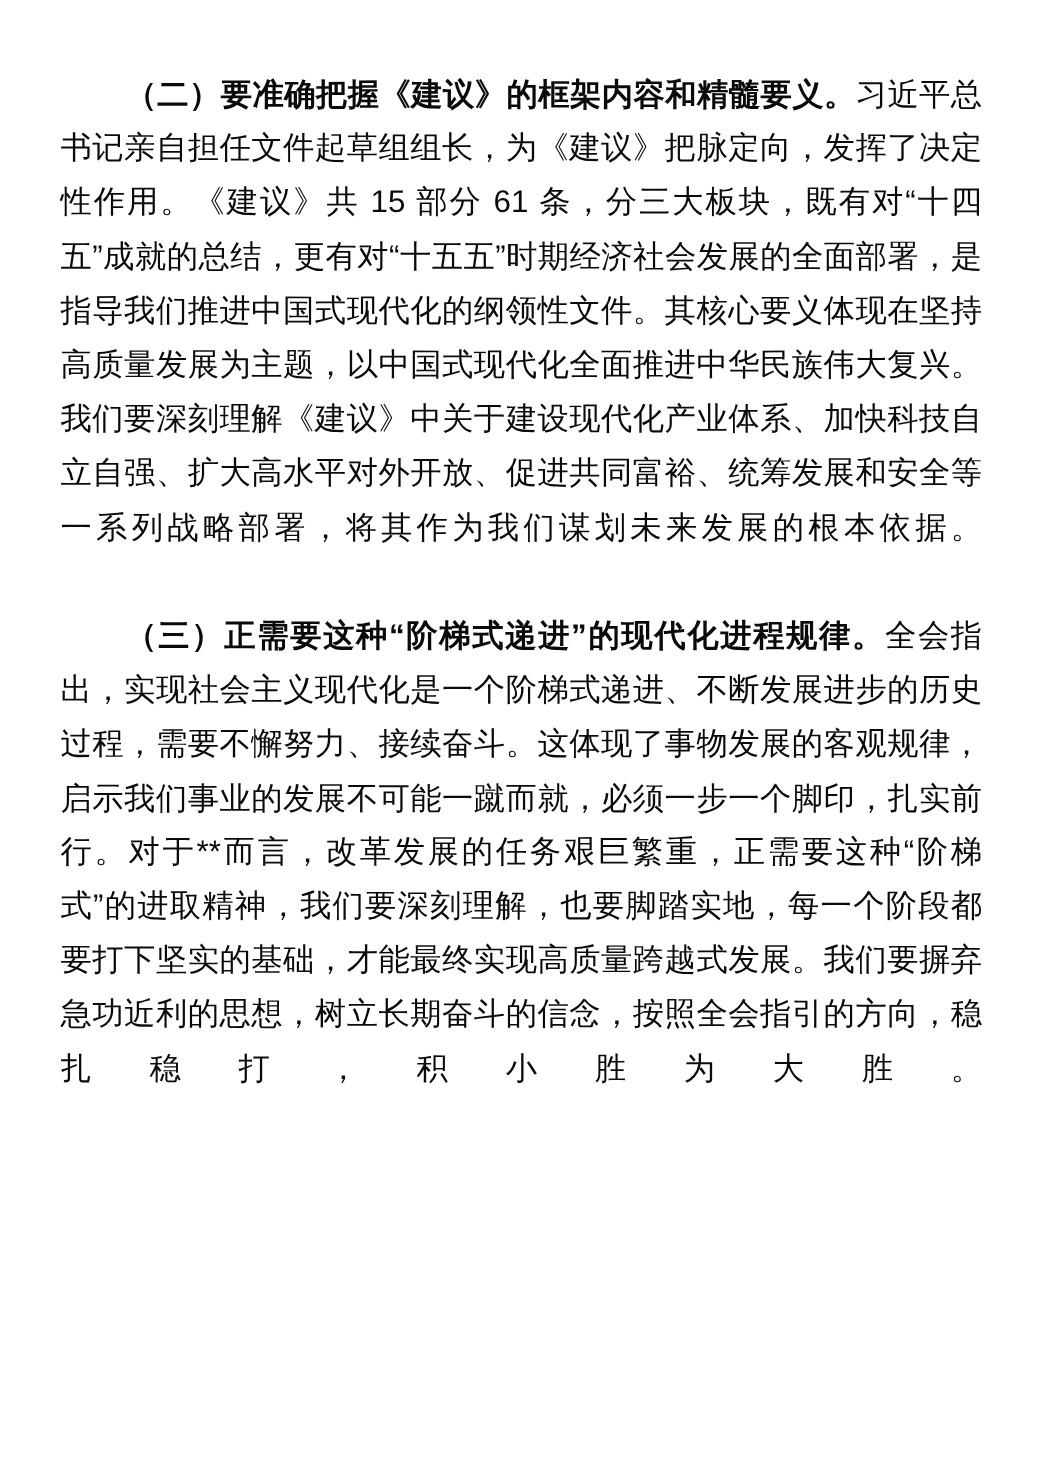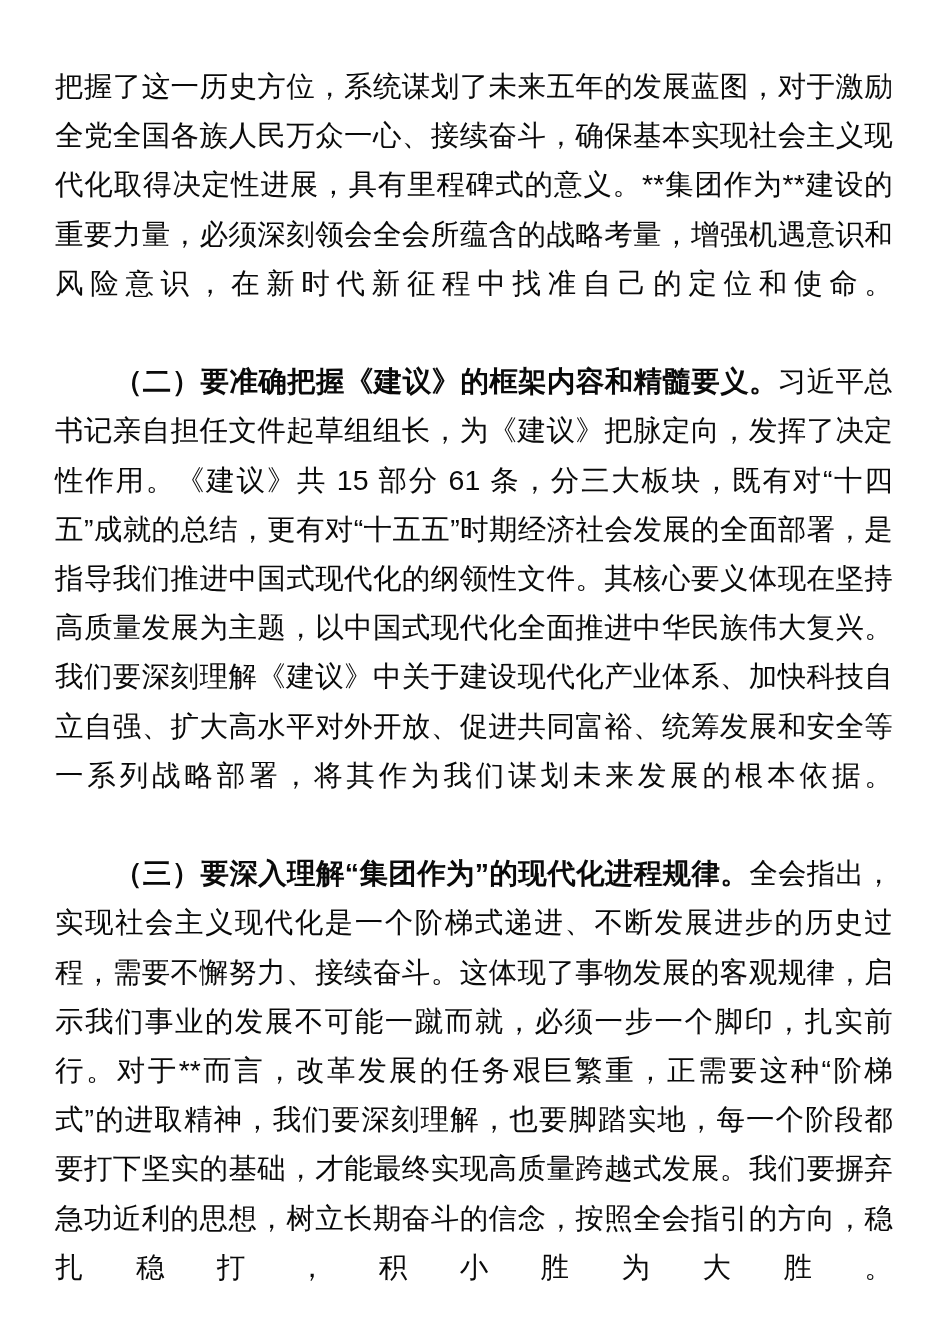--- a/index.html
+++ b/index.html
@@ -51,22 +51,21 @@
     display: inline-block;
     width: 100%;
   }
 </style>
 </head>
 <body>
 
 <div class="page">
   <div class="doc-body">
 
-    <p class="para"><span>把握了这一历史方位，系统谋划了未来五年的发展蓝图，对于激励全党全国各族人民万众一心、接续奋斗，确保基本实现社会主义现代化取得决定性进展，具有里程碑式的意义。**集团作为**建设的重要力量，必须深刻领会全会所蕴含的战略考量，增强机遇意识和风险意识，在新时代新征程中找准自己的定位和使命。</span></p>
 
     <p class="para indent"><span class="hd">（二）</span><span class="hd">要准确把握《建议》的框架内容和精髓要义。</span><span>习近平总书记亲自担任文件起草组组长，为《建议》把脉定向，发挥了决定性作用。《建议》共 15 部分 61 条，分三大板块，既有对“十四五”成就的总结，更有对“十五五”时期经济社会发展的全面部署，是指导我们推进中国式现代化的纲领性文件。其核心要义体现在坚持高质量发展为主题，以中国式现代化全面推进中华民族伟大复兴。我们要深刻理解《建议》中关于建设现代化产业体系、加快科技自立自强、扩大高水平对外开放、促进共同富裕、统筹发展和安全等一系列战略部署，将其作为我们谋划未来发展的根本依据。</span></p>
 
-    <p class="para indent"><span class="hd">（三）</span><span class="hd">要深入理解“集团作为”的现代化进程规律。</span><span>全会指出，实现社会主义现代化是一个阶梯式递进、不断发展进步的历史过程，需要不懈努力、接续奋斗。这体现了事物发展的客观规律，启示我们事业的发展不可能一蹴而就，必须一步一个脚印，扎实前行。对于**而言，改革发展的任务艰巨繁重，正需要这种“阶梯式”的进取精神，我们要深刻理解，也要脚踏实地，每一个阶段都要打下坚实的基础，才能最终实现高质量跨越式发展。我们要摒弃急功近利的思想，树立长期奋斗的信念，按照全会指引的方向，稳扎稳打，积小胜为大胜。</span></p>
+    <p class="para indent"><span class="hd">（三）</span><span class="hd">正需要这种“阶梯式递进”的现代化进程规律。</span><span>全会指出，实现社会主义现代化是一个阶梯式递进、不断发展进步的历史过程，需要不懈努力、接续奋斗。这体现了事物发展的客观规律，启示我们事业的发展不可能一蹴而就，必须一步一个脚印，扎实前行。对于**而言，改革发展的任务艰巨繁重，正需要这种“阶梯式”的进取精神，我们要深刻理解，也要脚踏实地，每一个阶段都要打下坚实的基础，才能最终实现高质量跨越式发展。我们要摒弃急功近利的思想，树立长期奋斗的信念，按照全会指引的方向，稳扎稳打，积小胜为大胜。</span></p>
 
     <p class="para indent"></p>
 
   </div>
 </div>
 
 </body></html>

